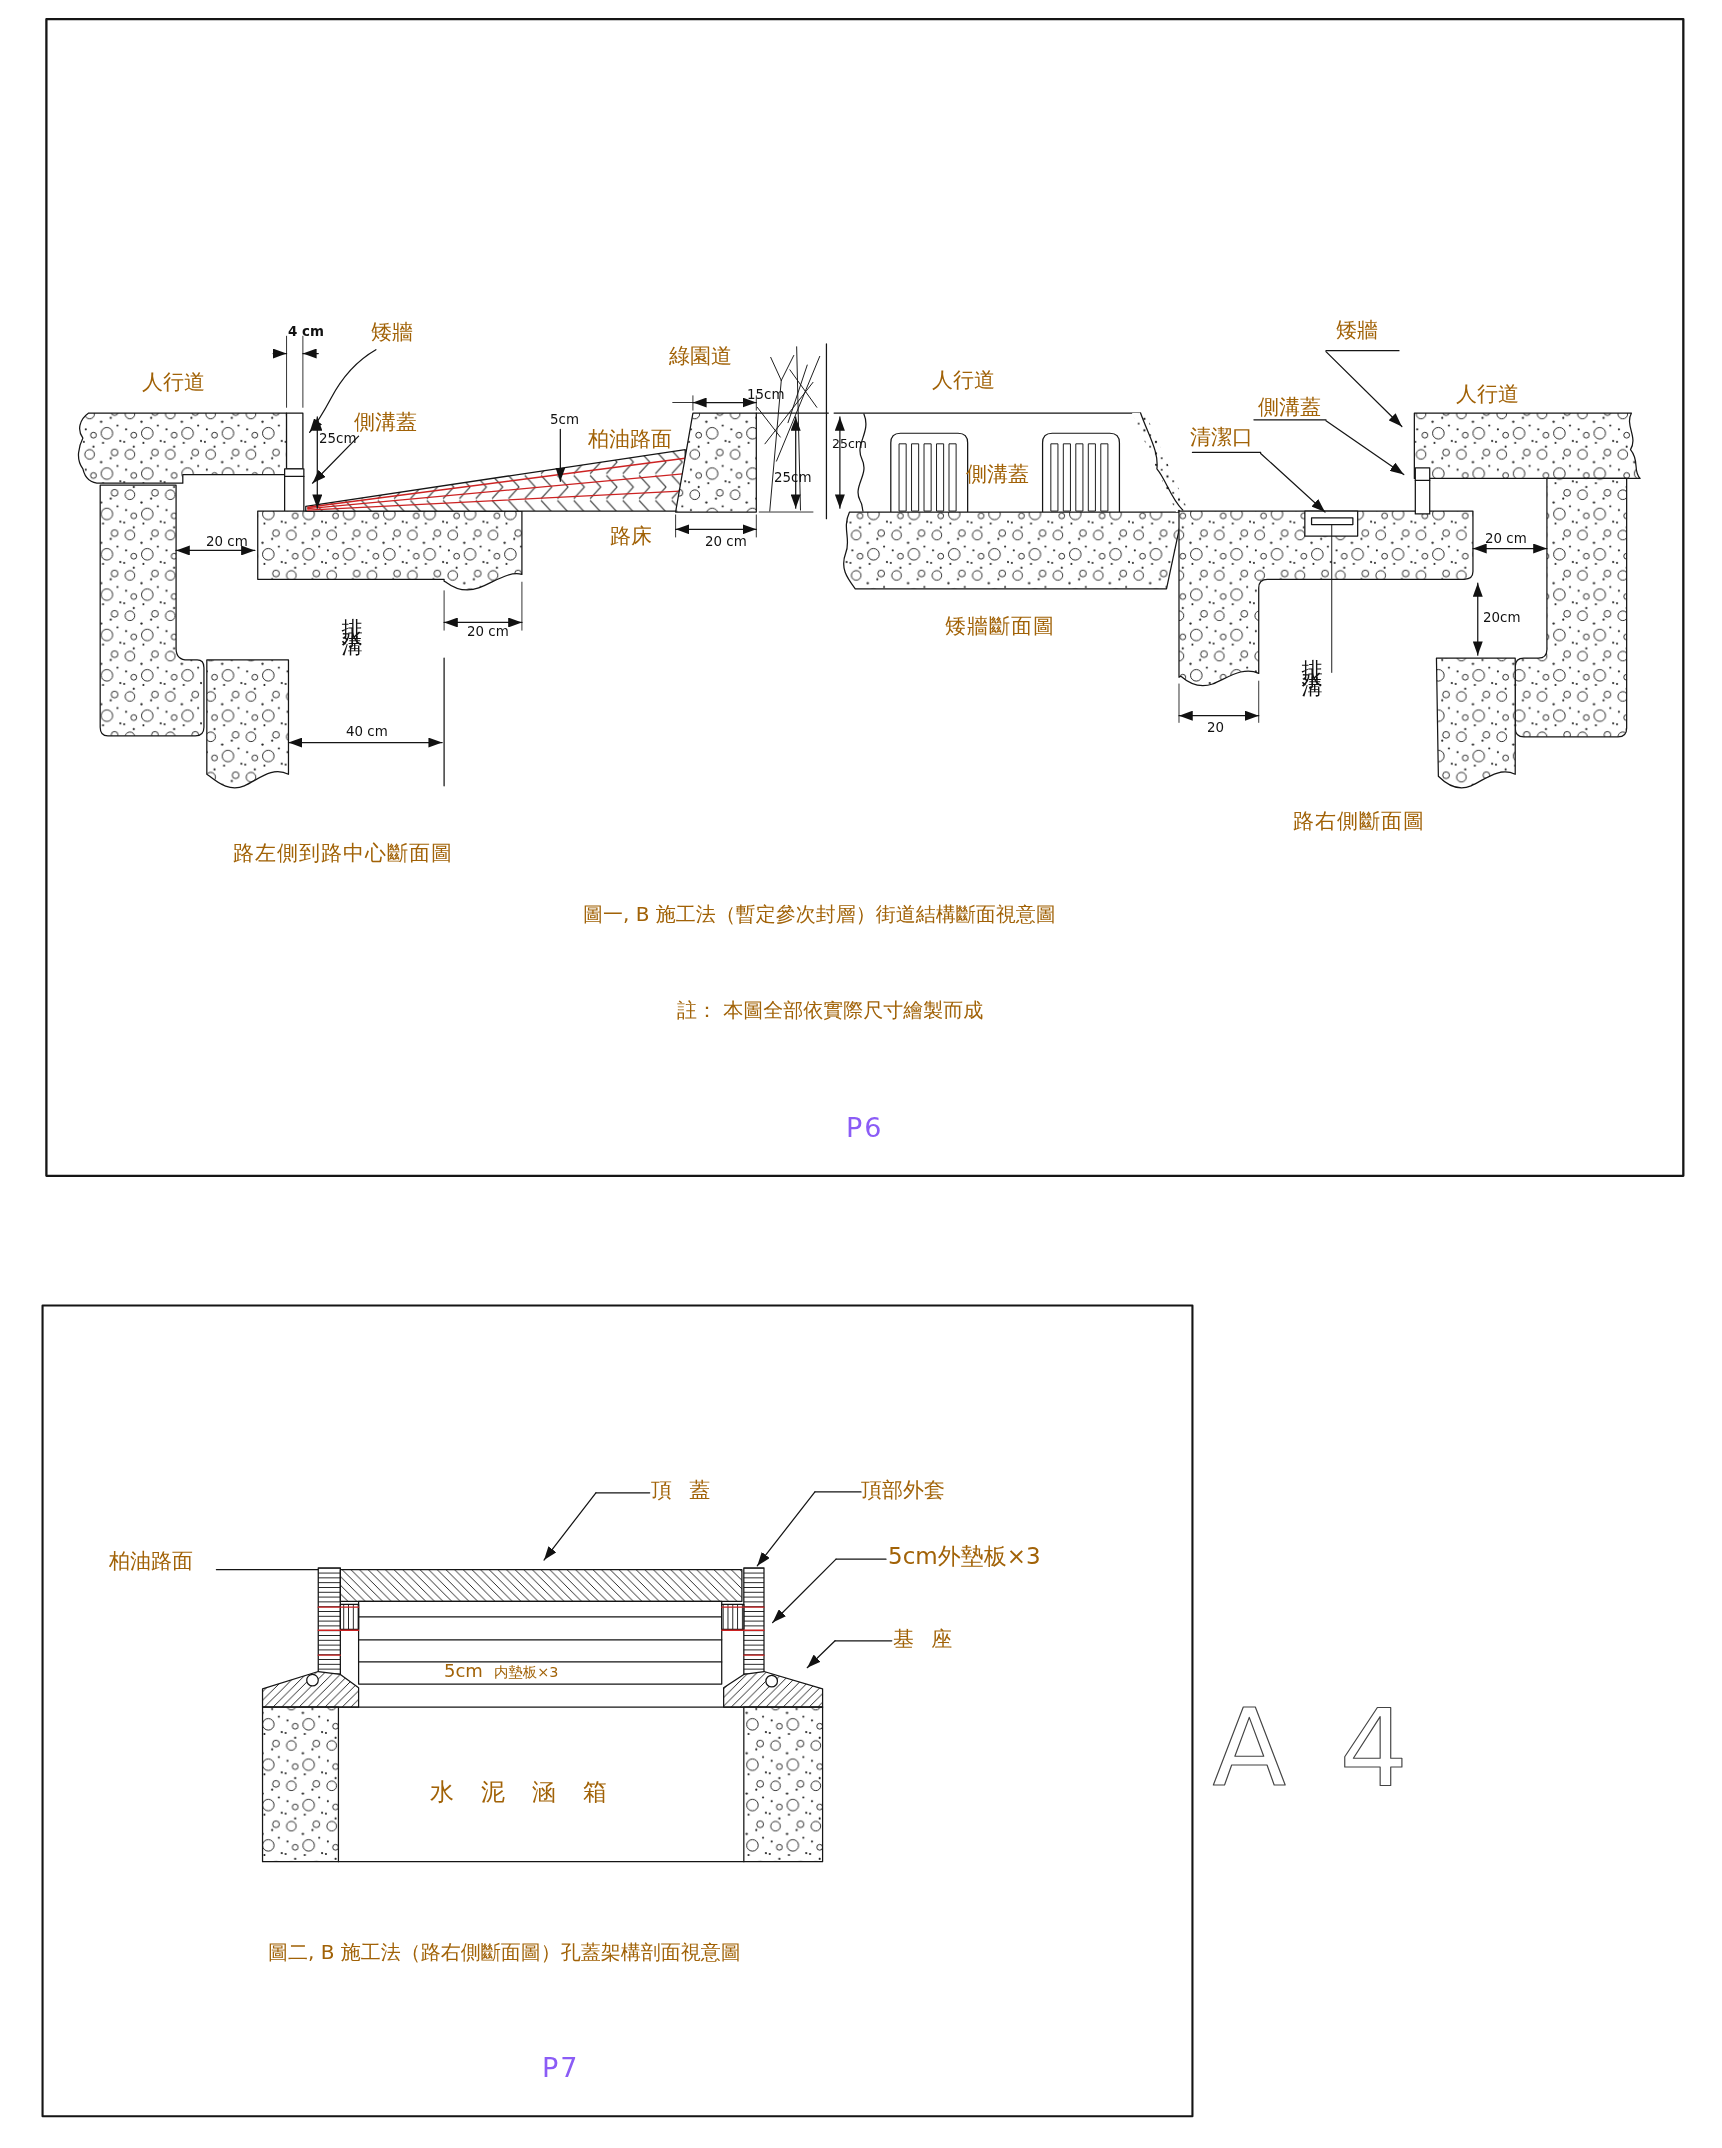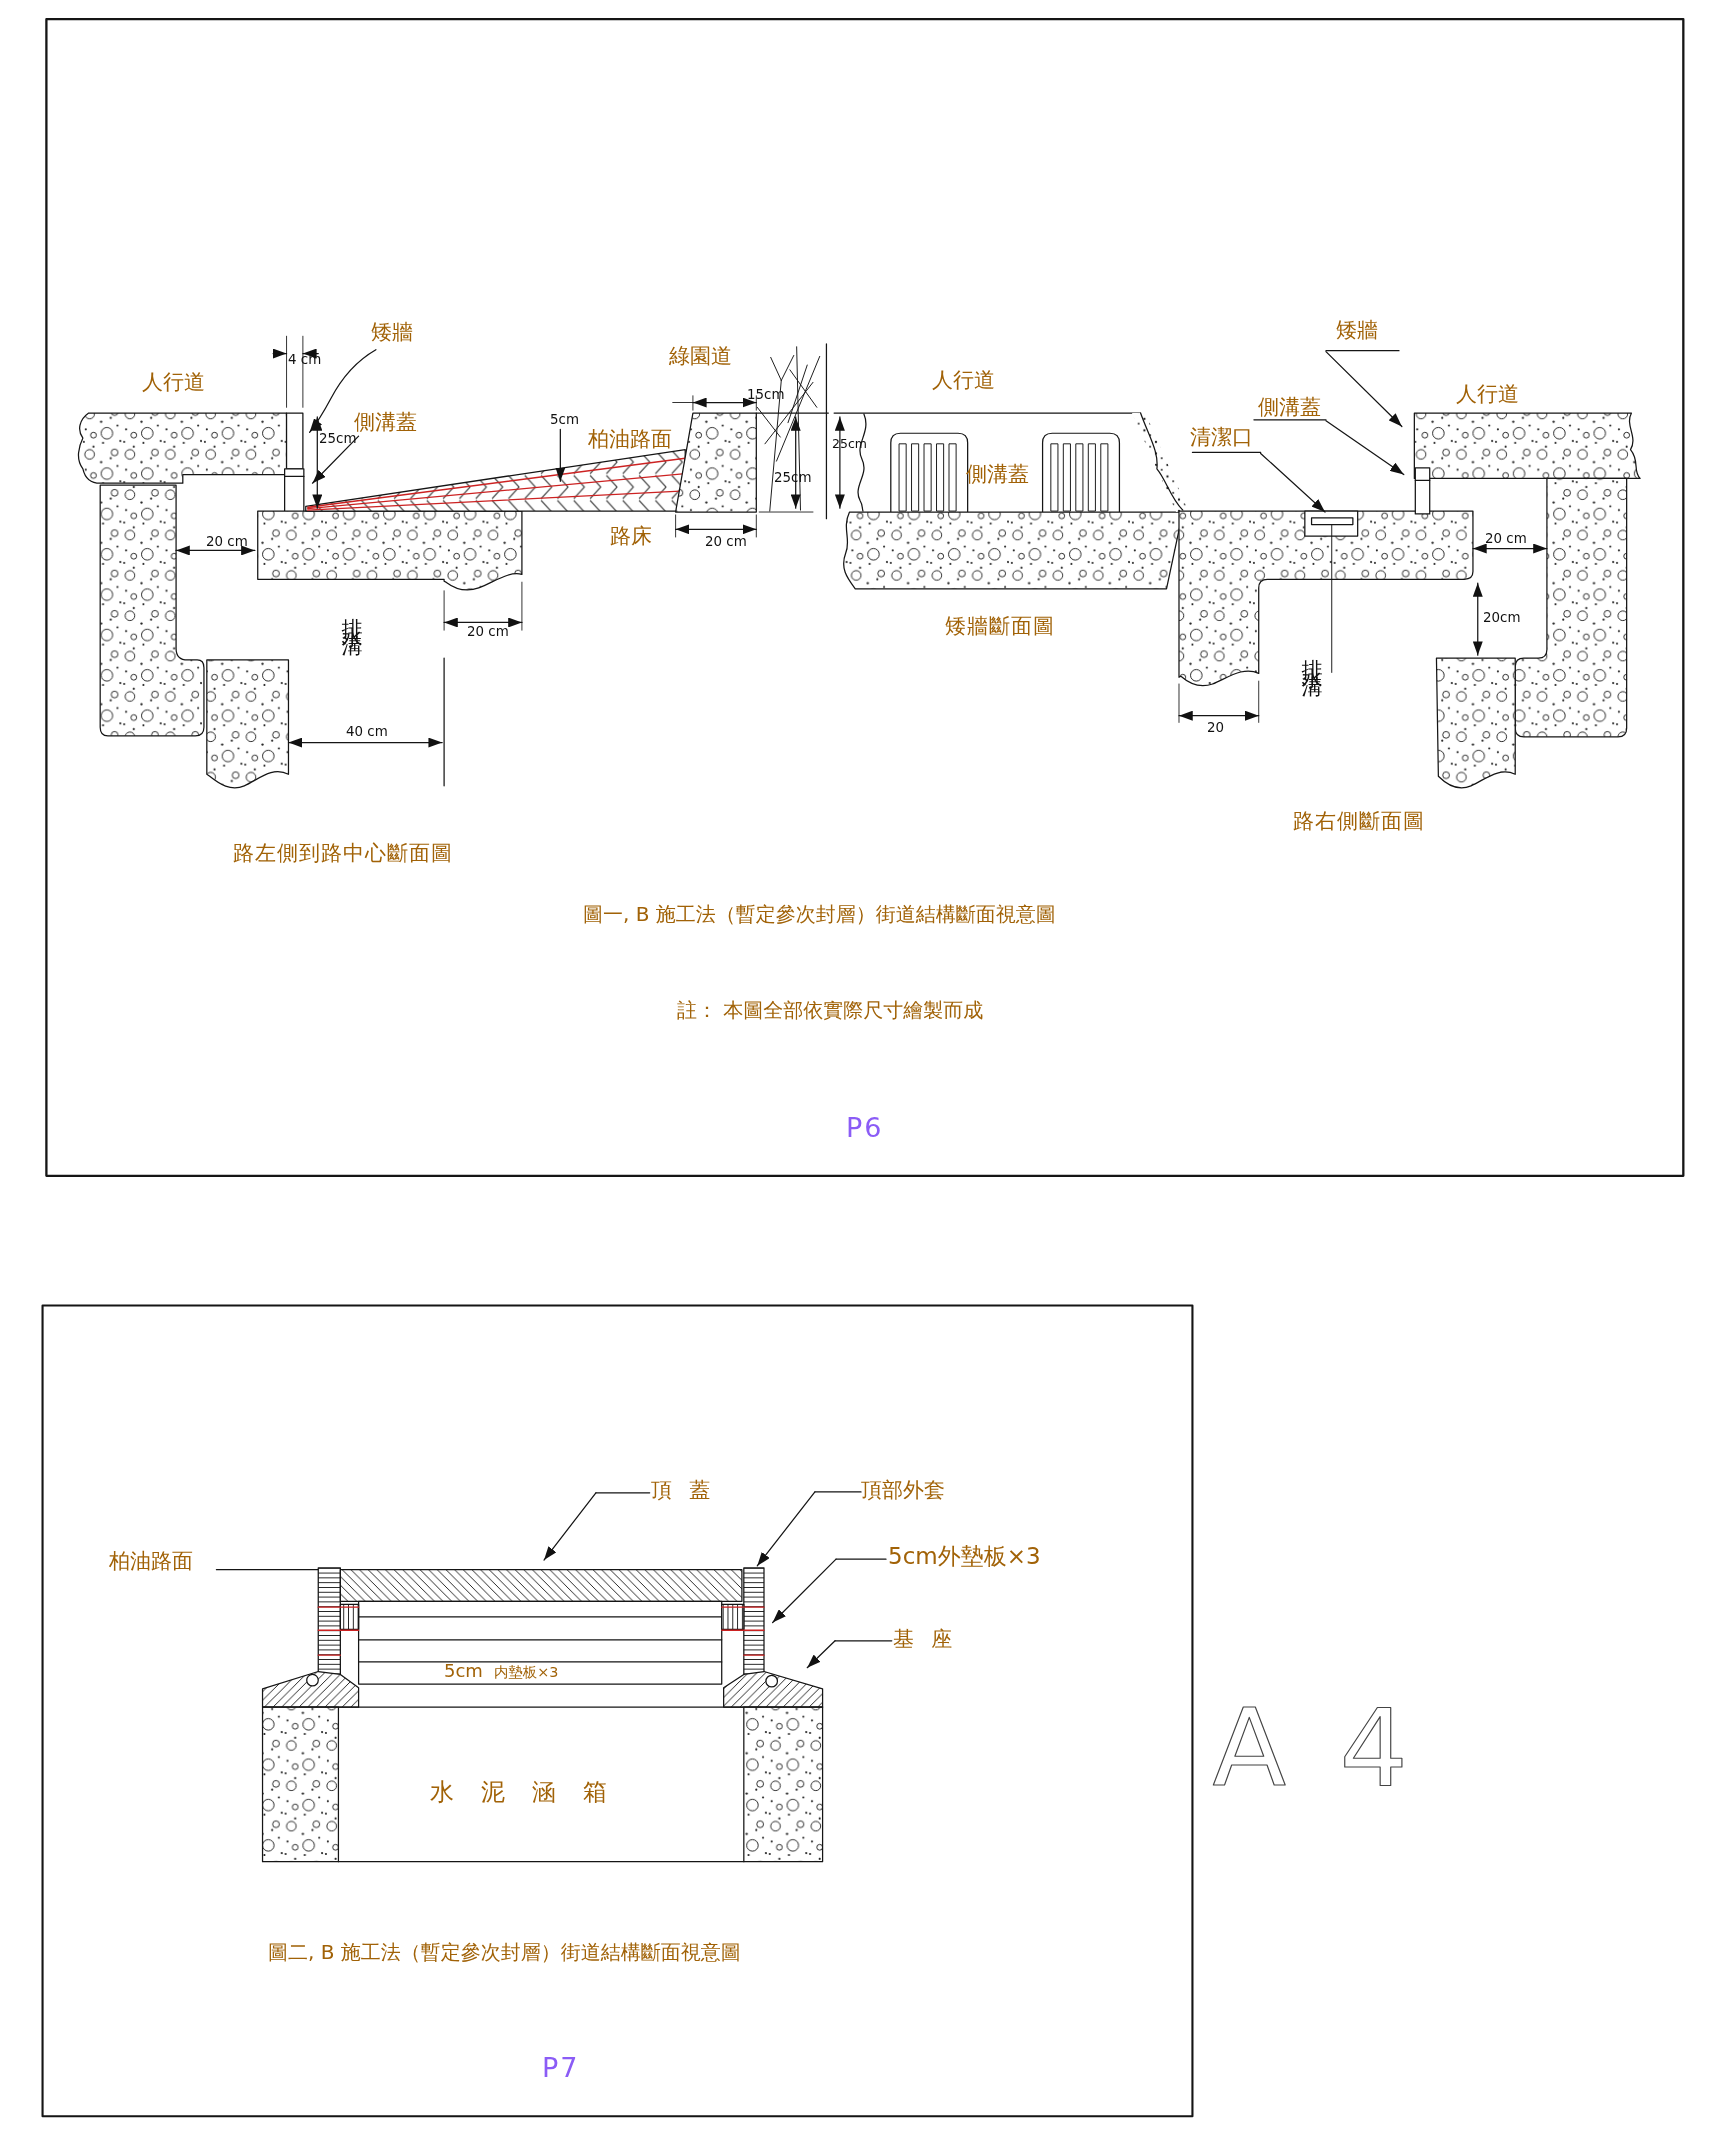--- a/index.html
+++ b/index.html
@@ -194,21 +194,21 @@
       <line x1="869" y1="1708" x2="840" y2="1736" marker-end="url(#ah)"></line>
     </g>
 
     <text x="1262" y="1858" font-size="112" letter-spacing="10" fill="none" stroke="#444" stroke-width="1.2" font-family="DejaVu Sans, sans-serif">A 4</text>
   </g>
 </svg>
 
 <div class="lbl f24" style="left:142px;top:371px;">人行道</div>
 <div class="lbl f24" style="left:371px;top:321px;">矮牆</div>
 <div class="lbl f24" style="left:354px;top:411px;">側溝蓋</div>
-<div class="dim" style="left:288px;top:352px;">4 cm</div>
+<div class="dim" style="left:288px;top:324px;font-weight:bold;">4 cm</div>
 <div class="dim" style="left:319px;top:431px;">25cm</div>
 <div class="dim" style="left:206px;top:534px;">20 cm</div>
 <div class="dim" style="left:550px;top:412px;">5cm</div>
 <div class="lbl f24" style="left:588px;top:428px;">柏油路面</div>
 <div class="lbl f24" style="left:610px;top:525px;">路床</div>
 <div class="lbl f24" style="left:669px;top:345px;">綠園道</div>
 <div class="dim" style="left:715px;top:387px;margin-left:32px;">15cm</div>
 <div class="dim" style="left:774px;top:470px;">25cm</div>
 <div class="dim" style="left:705px;top:534px;">20 cm</div>
 <div class="vtext" style="left:341px;top:601px;">排水溝</div>
@@ -236,17 +236,17 @@
 <div class="pageno" style="left:846px;top:1112px;">P6</div>
 
 <div class="lbl f24" style="left:109px;top:1550px;">柏油路面</div>
 <div class="lbl f24 sp" style="left:651px;top:1479px;">頂蓋</div>
 <div class="lbl f24" style="left:861px;top:1479px;">頂部外套</div>
 <div class="lbl" style="left:888px;top:1544px;font-size:23px;">5cm外墊板×3</div>
 <div class="lbl f24 sp" style="left:893px;top:1628px;">基座</div>
 <div class="lbl" style="left:444px;top:1661px;font-size:18px;">5cm</div>
 <div class="lbl" style="left:494px;top:1665px;font-size:14.4px;">内墊板×3</div>
 <div class="lbl wsp" style="left:430px;top:1779px;font-size:24px;">水泥涵箱</div>
-<div class="lbl f21" style="left:268px;top:1908px;">圖二, B 施工法（暫定參次封層）街道結構斷面視意圖</div>
+<div class="lbl f21" style="left:268px;top:1908px;">圖二, B 施工法（路右側斷面圖）孔蓋架構剖面視意圖</div>
 <div class="pageno" style="left:542px;top:2052px;">P7</div>
 
 </div>
 
 
 </body></html>

